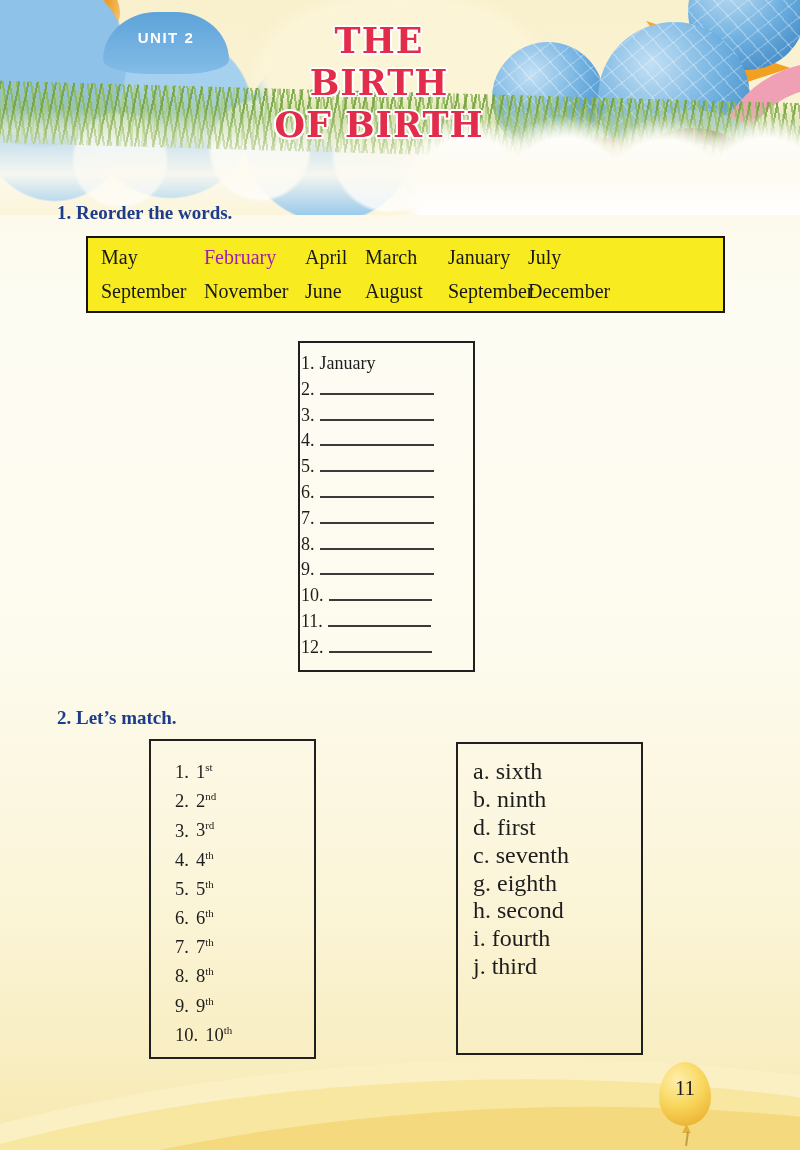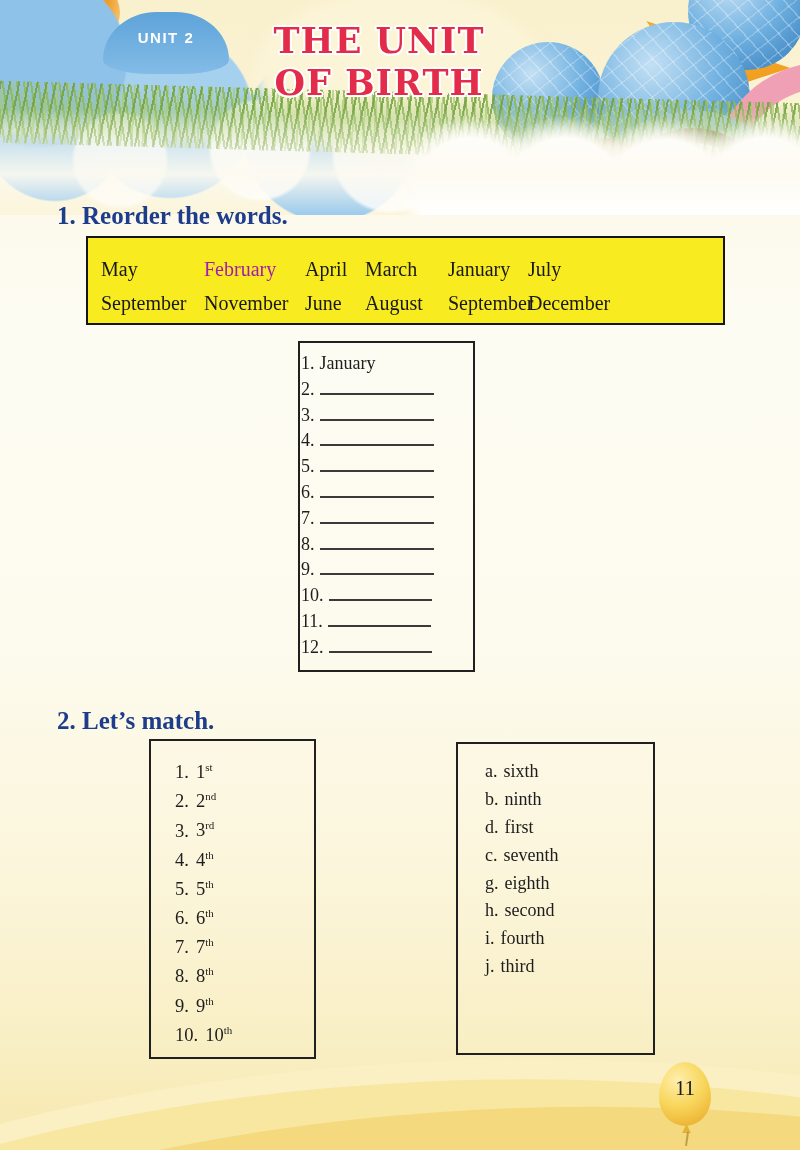--- a/index.html
+++ b/index.html
@@ -73,41 +73,41 @@
       linear-gradient(180deg,rgba(178,208,128,0) 0%,rgba(160,198,108,.5) 45%,rgba(214,230,180,.7) 80%,rgba(255,255,255,0) 100%);}
   .fade-bumps{position:absolute;inset:0;z-index:7;
     background:
       radial-gradient(circle at 470px 190px,#fff 0 52px,rgba(255,255,255,0) 74px),
       radial-gradient(circle at 565px 196px,#fff 0 58px,rgba(255,255,255,0) 80px),
       radial-gradient(circle at 665px 202px,#fff 0 62px,rgba(255,255,255,0) 84px),
       radial-gradient(circle at 765px 196px,#fff 0 58px,rgba(255,255,255,0) 80px);}
   .fade{position:absolute;left:0;right:0;top:108px;height:107px;z-index:7;
     background:linear-gradient(180deg,rgba(253,250,240,0) 0%,rgba(253,250,240,.92) 62%,rgba(253,250,240,0) 100%);}
   
-  .sec-heading{position:absolute;color:#1e3c8c;font-weight:700;font-size:25px;z-index:10;}
+  .sec-heading{position:absolute;color:#1e3c8c;font-weight:700;font-size:19px;z-index:10;}
   #h1{left:57px;top:202px;}
   #h2{left:57px;top:707px;}
   .word-bank{position:absolute;left:86px;top:236px;width:622px;height:71px;z-index:10;
-    background:#f8ec20;border:2px solid #151515;padding-left:13px;padding-top:14px;
+    background:#f8ec20;border:2px solid #151515;padding-left:13px;padding-top:2px;
     display:grid;grid-template-columns:103px 101px 60px 83px 80px 1fr;
     grid-auto-rows:34px;font-size:20px;color:#181818;line-height:34px;}
   .word-bank .highlight{color:#a21caf;}
   .list-box{position:absolute;left:298px;top:341px;width:172px;height:319px;z-index:10;
     border:2px solid #202020;padding:8px 0 0 1px;font-size:18px;color:#1d1d1d;}
   .list-box .row{height:25.8px;line-height:25.8px;white-space:nowrap;}
   .list-box .num{margin-right:5px;}
   .blank{display:inline-block;width:114px;height:4px;border-bottom:2px solid #3a3a3a;}
   .blank.short{width:103px;}
   .match-left{position:absolute;left:149px;top:739px;width:139px;height:304px;z-index:10;
     border:2px solid #202020;padding:12px 0 0 24px;font-size:18.5px;color:#1d1d1d;}
   .match-left .row{height:29.2px;line-height:29.2px;}
   .match-left .num{margin-right:7px;}
   sup{font-size:11px;text-align:right;}
   .match-right{position:absolute;left:456px;top:742px;width:168px;height:295px;z-index:10;
-    border:2px solid #202020;padding:14px 0 0 27px;font-size:18px;color:#1d1d1d;}
+    border:2px solid #202020;padding:14px 0 0 15px;font-size:24px;color:#1d1d1d;}
   .match-right .row{height:27.9px;line-height:27.9px;}
   .match-right .letter{margin-right:6px;}
   
   .bottom{position:absolute;left:0;top:1020px;width:800px;height:130px;overflow:hidden;z-index:1;}
   .wave{position:absolute;border-radius:50%;}
   .w0{left:-420px;top:42px;width:1700px;height:620px;background:#fbf0c3;transform:rotate(-3deg);}
   .w1{left:-400px;top:62px;width:1650px;height:600px;background:#f8e7a0;transform:rotate(-3deg);}
   .w2{left:-300px;top:88px;width:1650px;height:600px;background:#f5d97e;transform:rotate(-2deg);}
   .balloon{position:absolute;left:659px;top:1062px;width:52px;height:64px;z-index:11;
     border-radius:50% 50% 50% 50% / 56% 56% 44% 44%;
@@ -146,21 +146,21 @@
     <div class="ring cB2"></div>
     <div class="ring cB3"></div>
     <div class="ring cB4"></div>
     <div class="grass"></div>
     <div class="fade-bumps"></div>
     <div class="fade"></div>
     <div class="unit-cloud">
       <span>UNIT 2</span>
     </div>
     <div class="title">
-      <div>THE UNIT</div>
+      <div>THE BIRTH</div>
       <div>OF BIRTH</div>
     </div>
   </div>
 
   <div class="sec-heading" id="h1">1. Reorder the words.</div>
 
   <div class="word-bank">
     <div class="cell">May</div>
     <div class="cell highlight">February</div>
     <div class="cell">April</div>

